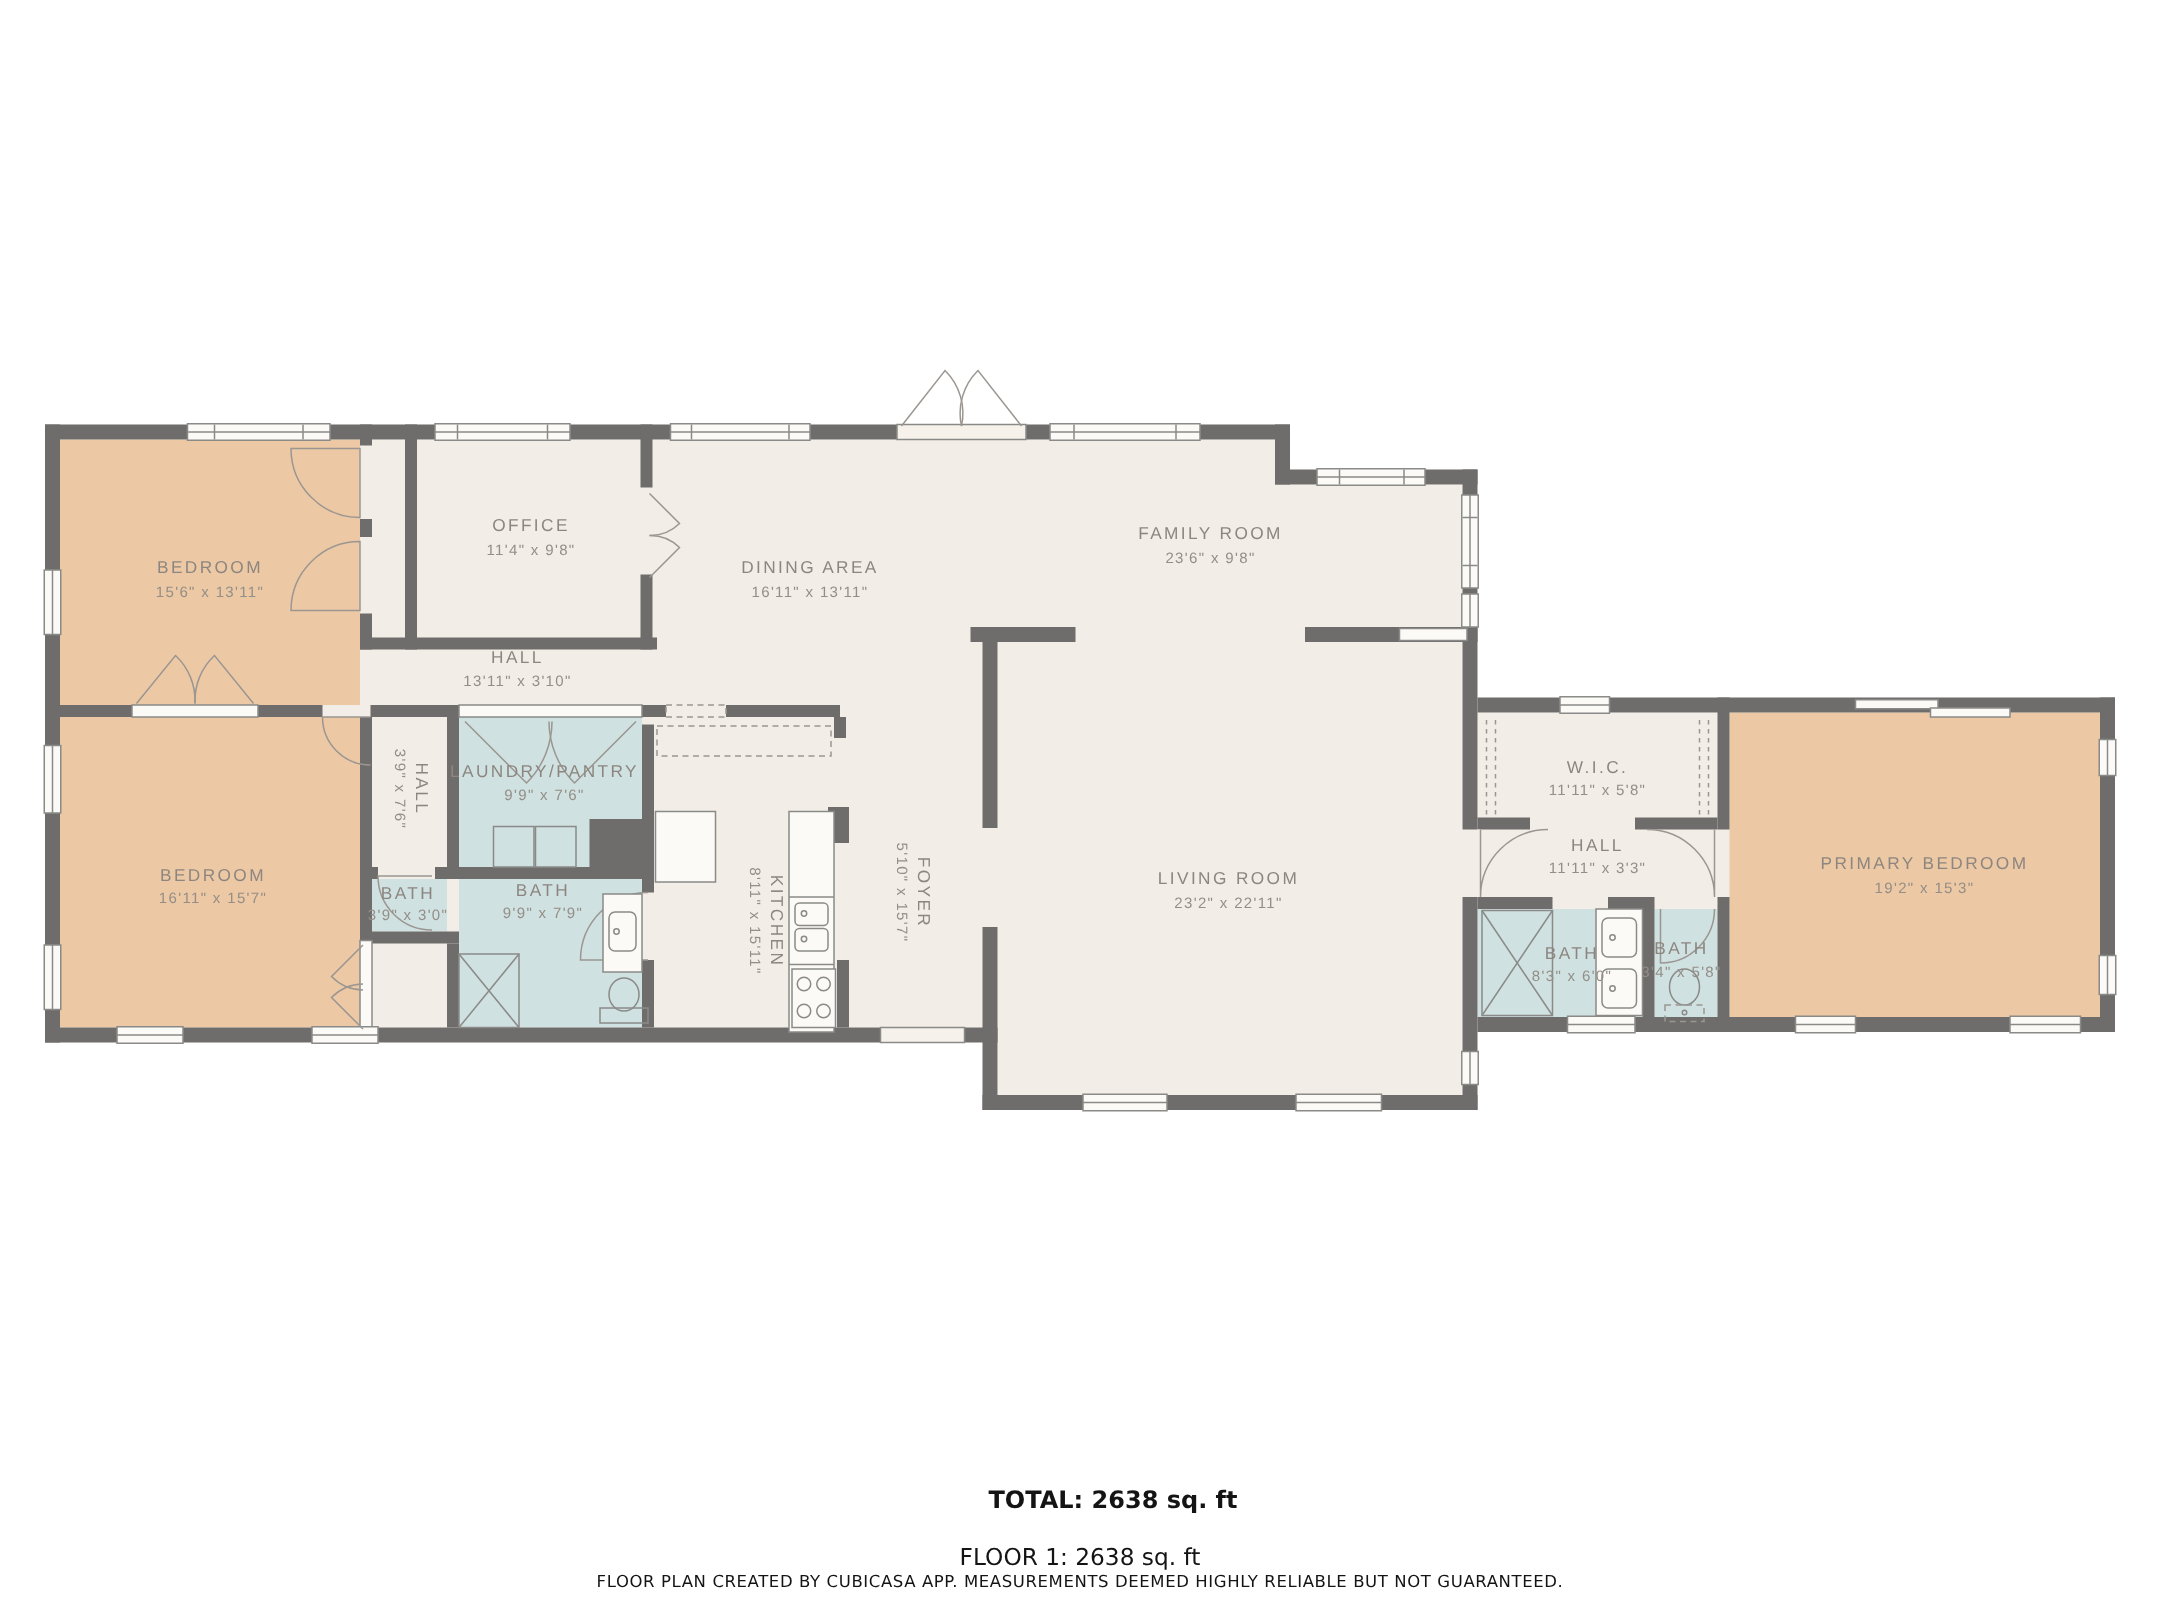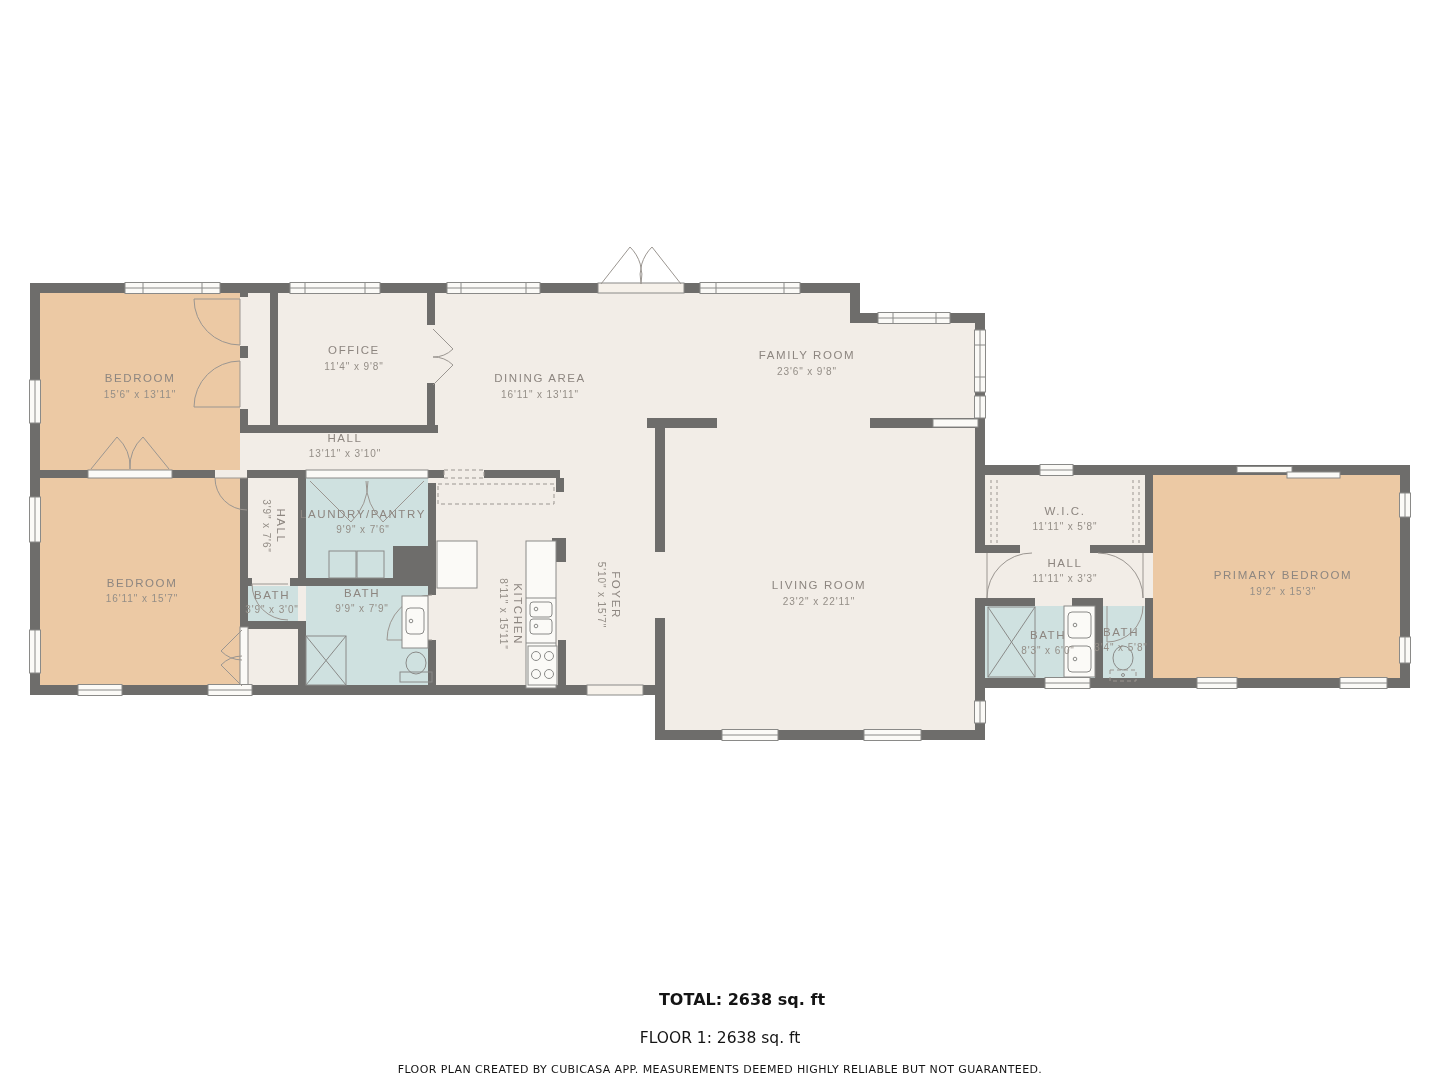--- a/index.html
+++ b/index.html
@@ -12,21 +12,21 @@
   .winline{stroke:#8a8a88;stroke-width:1;}
   .sill{fill:#f6f1ea;stroke:#8a8a88;stroke-width:1;}
   .passage{fill:#f2ede7;}
   .door{fill:none;stroke:#9b9691;stroke-width:1;}
   .fix{fill:#fbfaf7;stroke:#8a8a88;stroke-width:1;}
   .fixline{stroke:#8a8a88;stroke-width:1;fill:none;}
   .dash{fill:none;stroke:#9b9691;stroke-width:1;stroke-dasharray:4 3;}
   .footer{position:absolute;left:0;top:990px;width:1440px;text-align:center;color:#141414;}
   .footer .total{font-size:16px;font-weight:bold;padding-left:44px;}
   .footer .floor{font-size:15.5px;margin-top:20px;}
-  .footer .disclaimer{font-size:11px;margin-top:16px;letter-spacing:0.4px;text-align:center;}
+  .footer .disclaimer{font-size:11px;margin-top:1px;letter-spacing:0.4px;text-align:center;}
 </style>
 </head>
 <body>
 
 <svg class="plan-svg" width="1440" height="1080" viewBox="0 0 1440 1080" xmlns="http://www.w3.org/2000/svg">
 
   <g>
     <polygon fill="#f2ede7" points="40,293 850,293 850,323 975,323 975,730 665,730 665,685 40,685"></polygon>
     <rect fill="#f2ede7" x="985" y="475" width="415" height="203"></rect>
     <rect fill="#ecc9a4" x="40" y="293" width="200" height="177"></rect>

